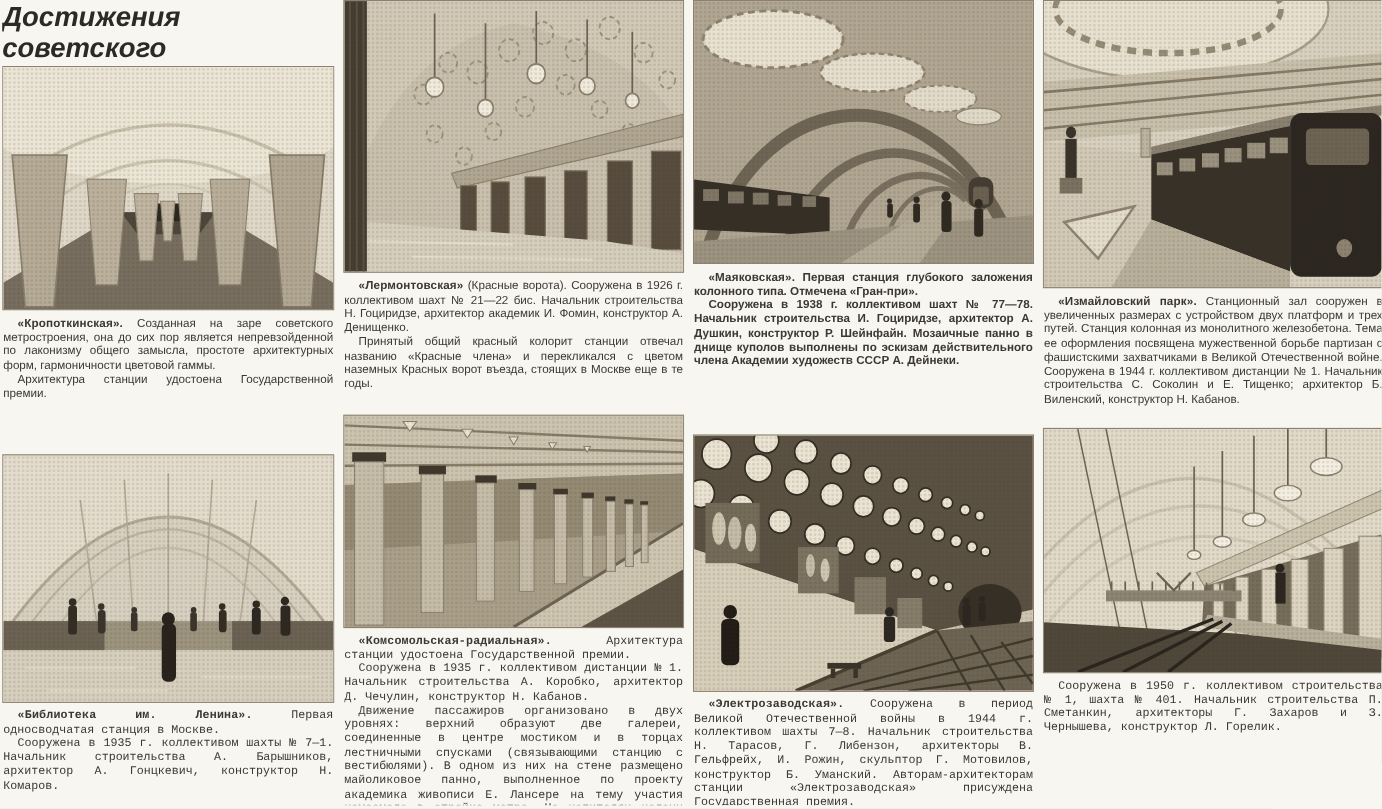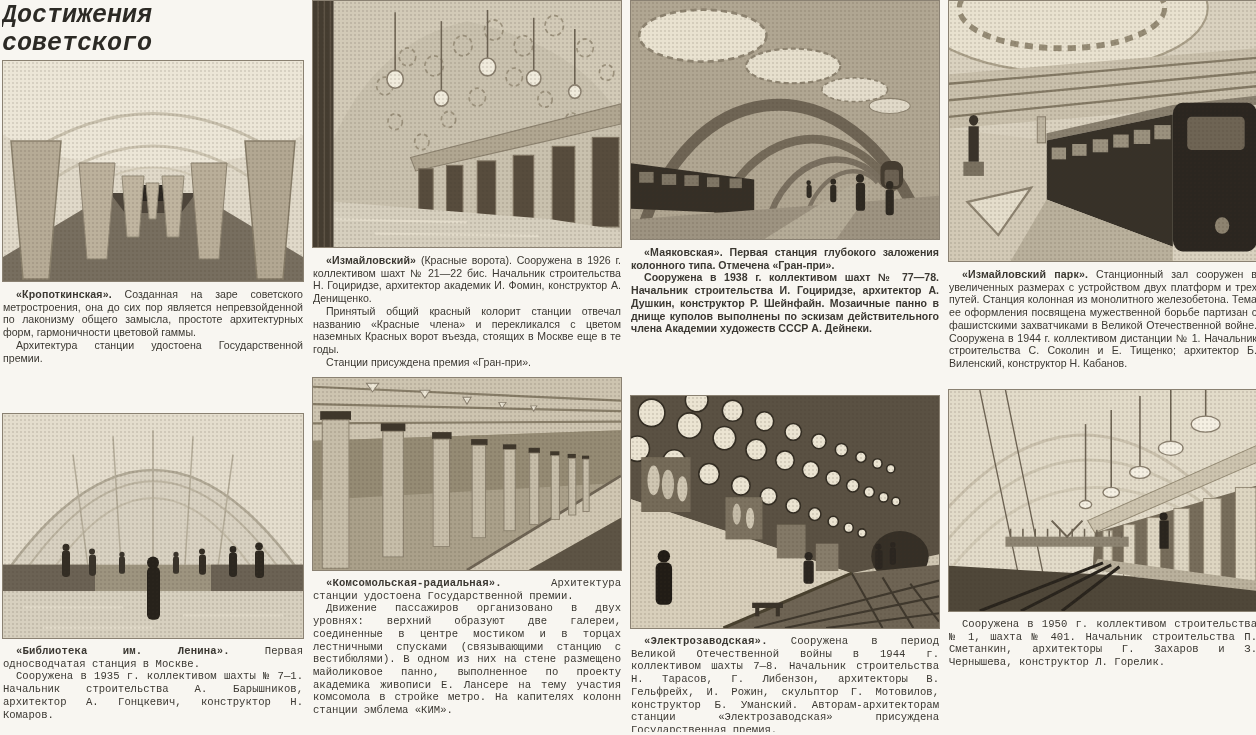--- a/index.html
+++ b/index.html
@@ -5,21 +5,21 @@
   html,body{margin:0;padding:0;background:#e9e7e2;}
   .page{
     position:relative;width:1256px;height:735px;background:#f8f6f1;
     font-family:"Liberation Sans",sans-serif;color:#3b3832;
     display:flex;gap:8px;padding:0 2px;box-sizing:border-box;overflow:hidden;
   }
   .col{display:flex;flex-direction:column;overflow:hidden;}
   .c1{width:302px;flex:none;}
   .c2,.c3,.c4{width:310px;flex:none;}
   .title{
-    font-family:Liberation Mono, monospace;font-style:italic;font-weight:bold;
+    font-family:Liberation Sans, sans-serif;font-style:italic;font-weight:bold;
     font-size:25px;line-height:28px;color:#2c2a25;height:54px;margin:2px 0 4px 0;flex:none;
   }
   .title .l2{padding-left:34px;}
   .photo{
     position:relative;border:1px solid #8a8172;background:#ddd5c3;overflow:hidden;flex:none;
   }
   .photo svg{display:block;width:100%;height:100%;}
   .photo::after{
     content:"";position:absolute;inset:0;pointer-events:none;
     background-image:radial-gradient(rgba(62,50,38,.12) 1px, transparent 1.55px);
@@ -157,23 +157,22 @@
             <rect x="272" y="122" width="26" height="80"></rect>
         </g>
         <polygon points="0,220 300,220 300,205 230,195 0,178" fill="#d6cfbe"></polygon>
         <path d="M20,195 L150,198 M60,208 L220,210" stroke="#e3dccb" stroke-width="2"></path>
         <rect x="0" y="0" width="20" height="220" fill="#453d31"></rect>
         <path d="M5,0 L5,220 M11,0 L11,220 M17,0 L17,220" stroke="#5d5345" stroke-width="1.5"></path>
       </svg>
     </div>
 
     <div class="cap capB">
-      <p><b>«Измайловский»</b> <span>(Красные ворота). Сооружена в 1926 г. коллективом шахт № 21—22 бис. Начальник строительства Н. Гоциридзе, архитектор академик И. Фомин, конструктор А. Денищенко.</span></p>
+      <p><b>«Лермонтовская»</b> <span>(Красные ворота). Сооружена в 1926 г. коллективом шахт № 21—22 бис. Начальник строительства Н. Гоциридзе, архитектор академик И. Фомин, конструктор А. Денищенко.</span></p>
       <p>Принятый общий красный колорит станции отвечал названию «Красные члена» и перекликался с цветом наземных Красных ворот въезда, стоящих в Москве еще в те годы.</p>
-      <p>Станции присуждена премия «Гран-при».</p>
     </div>
 
     <div class="photo h192">
       <svg viewBox="0 0 300 220" preserveAspectRatio="none">
         <rect width="300" height="220" fill="#aaa08a"></rect>
         <polygon points="0,0 300,0 300,60 0,72" fill="#cdc4b0"></polygon>
         <path d="M0,10 L300,26 M0,30 L300,38 M0,52 L300,50" stroke="#877d68" stroke-width="2.5"></path>
         <polygon points="0,72 300,60 300,120 0,140" fill="#958b74"></polygon>
         <polygon points="150,220 300,112 300,160 210,220" fill="#cfc6b2"></polygon>
         <path d="M150,220 L300,112" stroke="#6e6454" stroke-width="3"></path>
@@ -203,20 +202,21 @@
             <polygon points="104,14 114,14 109,23"></polygon>
           <polygon points="146,22 154,22 150,30"></polygon>
             <polygon points="181,28 188,28 184,35"></polygon>
           <polygon points="212,32 218,32 215,38"></polygon>
         </g>
       </svg>
     </div>
 
     <div class="cap grow">
       <p><b>«Комсомольская-радиальная».</b> <span>Архитектура станции удостоена Государственной премии.</span></p>
+      <p>Сооружена в 1935 г. коллективом дистанции № 1. Начальник строительства А. Коробко, архитектор Д. Чечулин, конструктор Н. Кабанов.</p>
       <p>Движение пассажиров организовано в двух уровнях: верхний образуют две галереи, соединенные в центре мостиком и в торцах лестничными спусками (связывающими станцию с вестибюлями). В одном из них на стене размещено майоликовое панно, выполненное по проекту академика живописи Е. Лансере на тему участия комсомола в стройке метро. На капителях колонн станции эмблема «КИМ».</p>
     </div>
   </div>
 
   <div class="col c3">
     <div class="photo h238">
       <svg viewBox="0 0 300 220" preserveAspectRatio="none">
         <rect width="300" height="220" fill="#b0a692"></rect>
         <ellipse cx="70" cy="32" rx="62" ry="24" fill="#e9e2d0" stroke="#8e8471" stroke-width="2.5" stroke-dasharray="6 4"></ellipse>
         <ellipse cx="158" cy="60" rx="46" ry="16" fill="#e6dfcd" stroke="#8e8471" stroke-width="2" stroke-dasharray="5 3"></ellipse>

